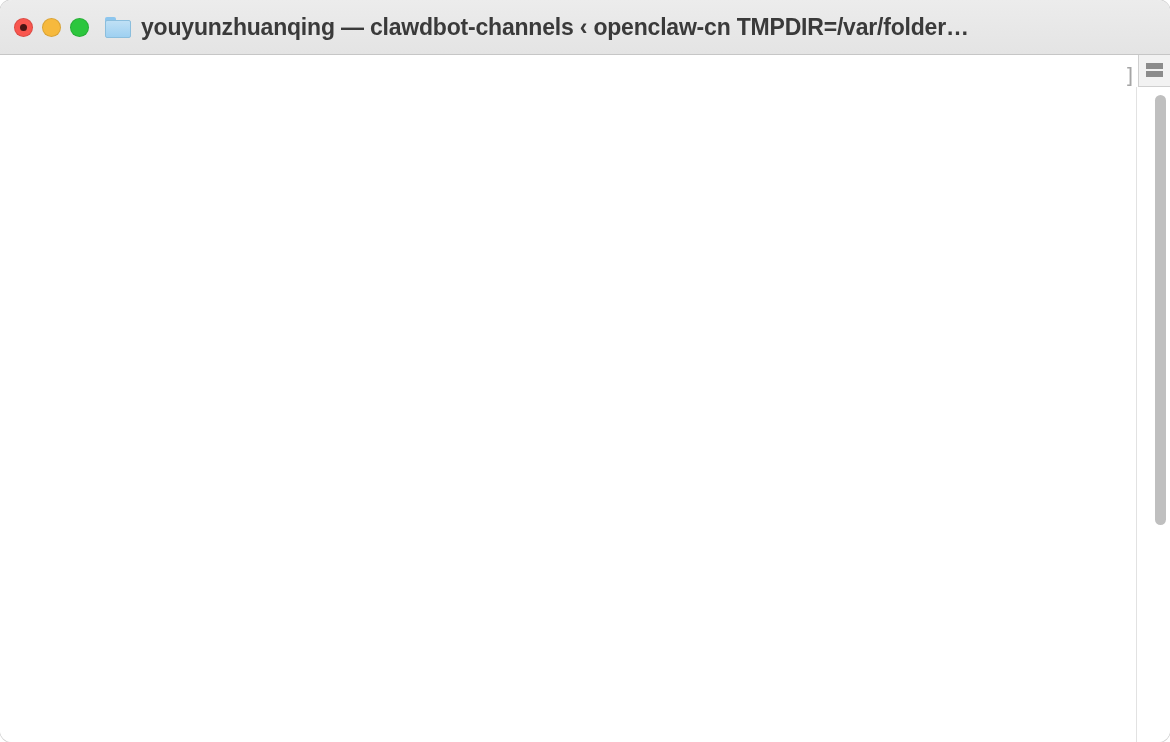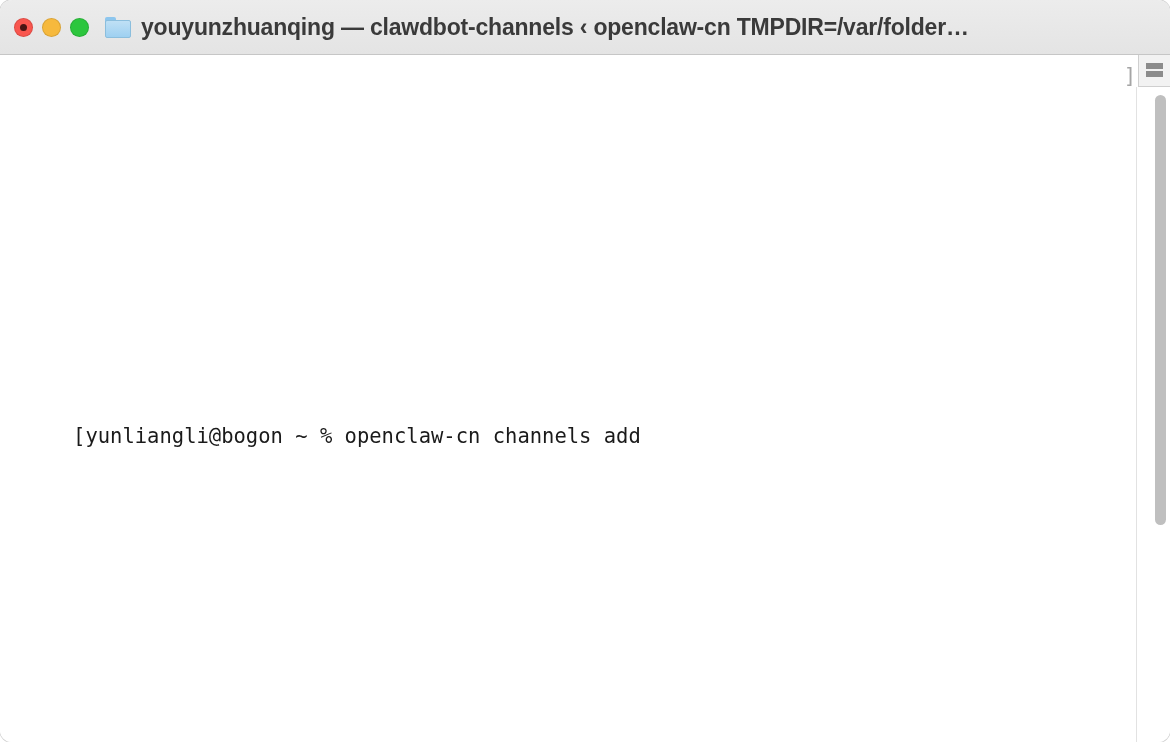--- a/index.html
+++ b/index.html
@@ -141,23 +141,20 @@
       <span class="split-glyph"><i></i><i></i></span>
     </div>
 
     
     <div class="scroll-track-line"></div>
     <div class="scrollbar">
       <div class="thumb"></div>
     </div>
 
     
-    <div class="line" style="margin-left:-1px;">
-      <span>[yunliangli@bogon ~ % openclaw-cn channels add</span>
-    </div>
     <span class="prompt-mark">]</span>
 
     
     <div class="line">&nbsp;</div>
 
     
     
 
     
     

